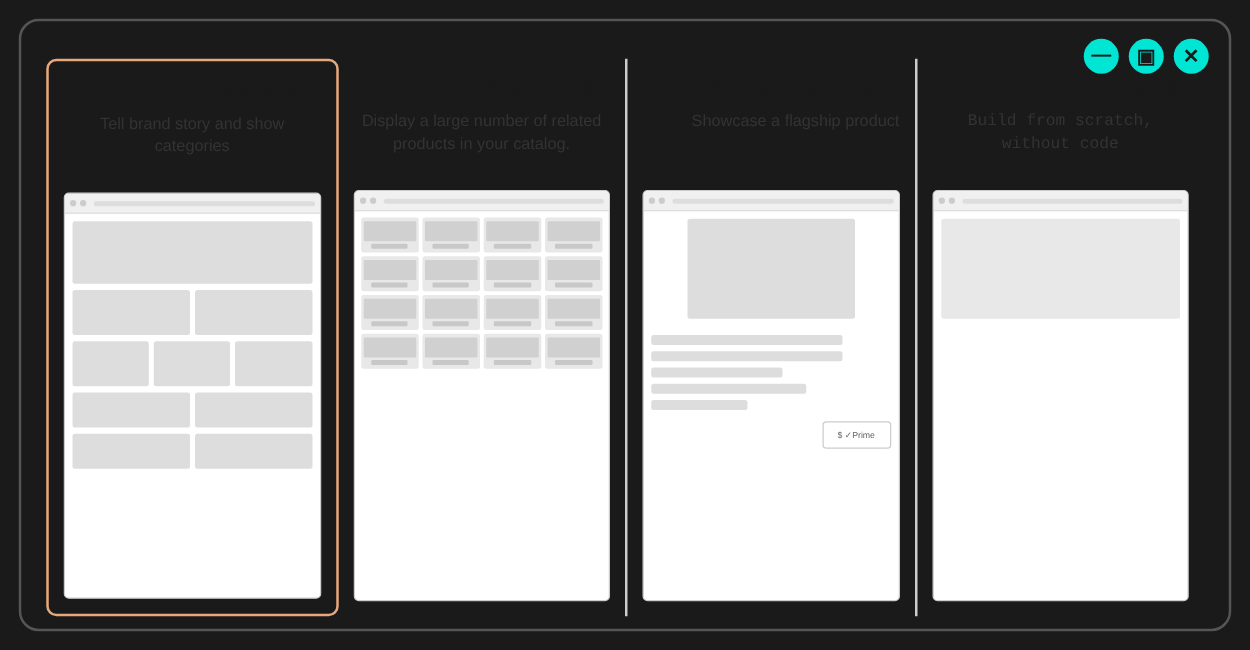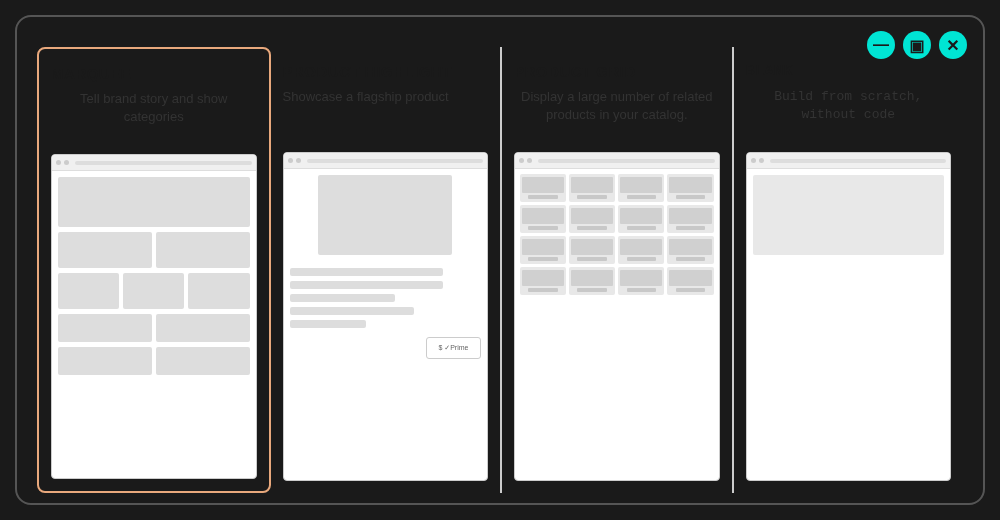--- a/index.html
+++ b/index.html
@@ -48,21 +48,21 @@
       display: flex;
       gap: 0px;
       height: 100%;
       margin-top: 10px;
     }
 
     .card {
       flex: 1;
       display: flex;
       flex-direction: column;
-      align-items: flex-start;
+      align-items: flex-end;
       padding: 16px 12px 12px;
       border-right: 2px solid #ccc;
       position: relative;
     }
     .card:last-child { border-right: none; font-family: Liberation Mono, monospace; }
 
     .card.selected {
       border: 2px solid #e8a87c;
       border-radius: 8px;
     }
@@ -230,20 +230,104 @@
           </div>
           <div class="mq-row">
             <div class="mq-cell" style="height:28px;"></div>
             <div class="mq-cell" style="height:28px;"></div>
           </div>
         </div>
       </div>
     </div>
 
     <div class="card">
+      <div class="card-title">PRODUCT GRID</div>
+      <div class="card-desc">Display a large number of related products in your catalog.</div>
+      <div class="mockup">
+        <div class="mockup-bar">
+          <div class="mockup-dot"></div>
+          <div class="mockup-dot"></div>
+          <div class="mockup-bar-line"></div>
+        </div>
+        <div class="pg-content">
+          <div class="pg-grid">
+
+            <div class="pg-item">
+                <div class="pg-img-block"></div>
+                <div class="pg-txt"></div>
+              </div>
+            <div class="pg-item">
+                <div class="pg-img-block"></div>
+                <div class="pg-txt"></div>
+              </div>
+            <div class="pg-item">
+                <div class="pg-img-block"></div>
+                <div class="pg-txt"></div>
+              </div>
+            <div class="pg-item">
+                <div class="pg-img-block"></div>
+                <div class="pg-txt"></div>
+              </div>
+
+            <div class="pg-item">
+                <div class="pg-img-block"></div>
+                <div class="pg-txt"></div>
+              </div>
+            <div class="pg-item">
+                <div class="pg-img-block"></div>
+                <div class="pg-txt"></div>
+              </div>
+            <div class="pg-item">
+                <div class="pg-img-block"></div>
+                <div class="pg-txt"></div>
+              </div>
+            <div class="pg-item">
+                <div class="pg-img-block"></div>
+                <div class="pg-txt"></div>
+              </div>
+
+            <div class="pg-item">
+                <div class="pg-img-block"></div>
+                <div class="pg-txt"></div>
+              </div>
+            <div class="pg-item">
+                <div class="pg-img-block"></div>
+                <div class="pg-txt"></div>
+              </div>
+            <div class="pg-item">
+                <div class="pg-img-block"></div>
+                <div class="pg-txt"></div>
+              </div>
+            <div class="pg-item">
+                <div class="pg-img-block"></div>
+                <div class="pg-txt"></div>
+              </div>
+
+            <div class="pg-item">
+                <div class="pg-img-block"></div>
+                <div class="pg-txt"></div>
+              </div>
+            <div class="pg-item">
+                <div class="pg-img-block"></div>
+                <div class="pg-txt"></div>
+              </div>
+            <div class="pg-item">
+                <div class="pg-img-block"></div>
+                <div class="pg-txt"></div>
+              </div>
+            <div class="pg-item">
+                <div class="pg-img-block"></div>
+                <div class="pg-txt"></div>
+              </div>
+          </div>
+        </div>
+      </div>
+    </div>
+
+    <div class="card">
       <div class="card-title">PRODUCT HIGHLIGHT</div>
       <div class="card-desc">Showcase a flagship product</div>
       <div class="mockup">
         <div class="mockup-bar">
           <div class="mockup-dot"></div>
           <div class="mockup-dot"></div>
           <div class="mockup-bar-line"></div>
         </div>
         <div class="ph-content">
           <div class="ph-img" style="height:80px; width:70%; align-self:center; background:#ddd; border-radius:2px;"></div>
@@ -257,104 +341,20 @@
           <div class="ph-price-row">
             <div class="ph-price-box">
               <span style="font-size:7px; color:#666;">$ ✓Prime</span>
             </div>
           </div>
         </div>
       </div>
     </div>
 
     <div class="card">
-      <div class="card-title">PRODUCT GRID</div>
-      <div class="card-desc">Display a large number of related products in your catalog.</div>
-      <div class="mockup">
-        <div class="mockup-bar">
-          <div class="mockup-dot"></div>
-          <div class="mockup-dot"></div>
-          <div class="mockup-bar-line"></div>
-        </div>
-        <div class="pg-content">
-          <div class="pg-grid">
-
-            <div class="pg-item">
-                <div class="pg-img-block"></div>
-                <div class="pg-txt"></div>
-              </div>
-            <div class="pg-item">
-                <div class="pg-img-block"></div>
-                <div class="pg-txt"></div>
-              </div>
-            <div class="pg-item">
-                <div class="pg-img-block"></div>
-                <div class="pg-txt"></div>
-              </div>
-            <div class="pg-item">
-                <div class="pg-img-block"></div>
-                <div class="pg-txt"></div>
-              </div>
-
-            <div class="pg-item">
-                <div class="pg-img-block"></div>
-                <div class="pg-txt"></div>
-              </div>
-            <div class="pg-item">
-                <div class="pg-img-block"></div>
-                <div class="pg-txt"></div>
-              </div>
-            <div class="pg-item">
-                <div class="pg-img-block"></div>
-                <div class="pg-txt"></div>
-              </div>
-            <div class="pg-item">
-                <div class="pg-img-block"></div>
-                <div class="pg-txt"></div>
-              </div>
-
-            <div class="pg-item">
-                <div class="pg-img-block"></div>
-                <div class="pg-txt"></div>
-              </div>
-            <div class="pg-item">
-                <div class="pg-img-block"></div>
-                <div class="pg-txt"></div>
-              </div>
-            <div class="pg-item">
-                <div class="pg-img-block"></div>
-                <div class="pg-txt"></div>
-              </div>
-            <div class="pg-item">
-                <div class="pg-img-block"></div>
-                <div class="pg-txt"></div>
-              </div>
-
-            <div class="pg-item">
-                <div class="pg-img-block"></div>
-                <div class="pg-txt"></div>
-              </div>
-            <div class="pg-item">
-                <div class="pg-img-block"></div>
-                <div class="pg-txt"></div>
-              </div>
-            <div class="pg-item">
-                <div class="pg-img-block"></div>
-                <div class="pg-txt"></div>
-              </div>
-            <div class="pg-item">
-                <div class="pg-img-block"></div>
-                <div class="pg-txt"></div>
-              </div>
-          </div>
-        </div>
-      </div>
-    </div>
-
-    <div class="card">
       <div class="card-title">BLANK</div>
       <div class="card-desc">Build from scratch, without code</div>
       <div class="mockup">
         <div class="mockup-bar">
           <div class="mockup-dot"></div>
           <div class="mockup-dot"></div>
           <div class="mockup-bar-line"></div>
         </div>
         <div class="blank-content">
           <div class="blank-block" style="height:80px;"></div>

